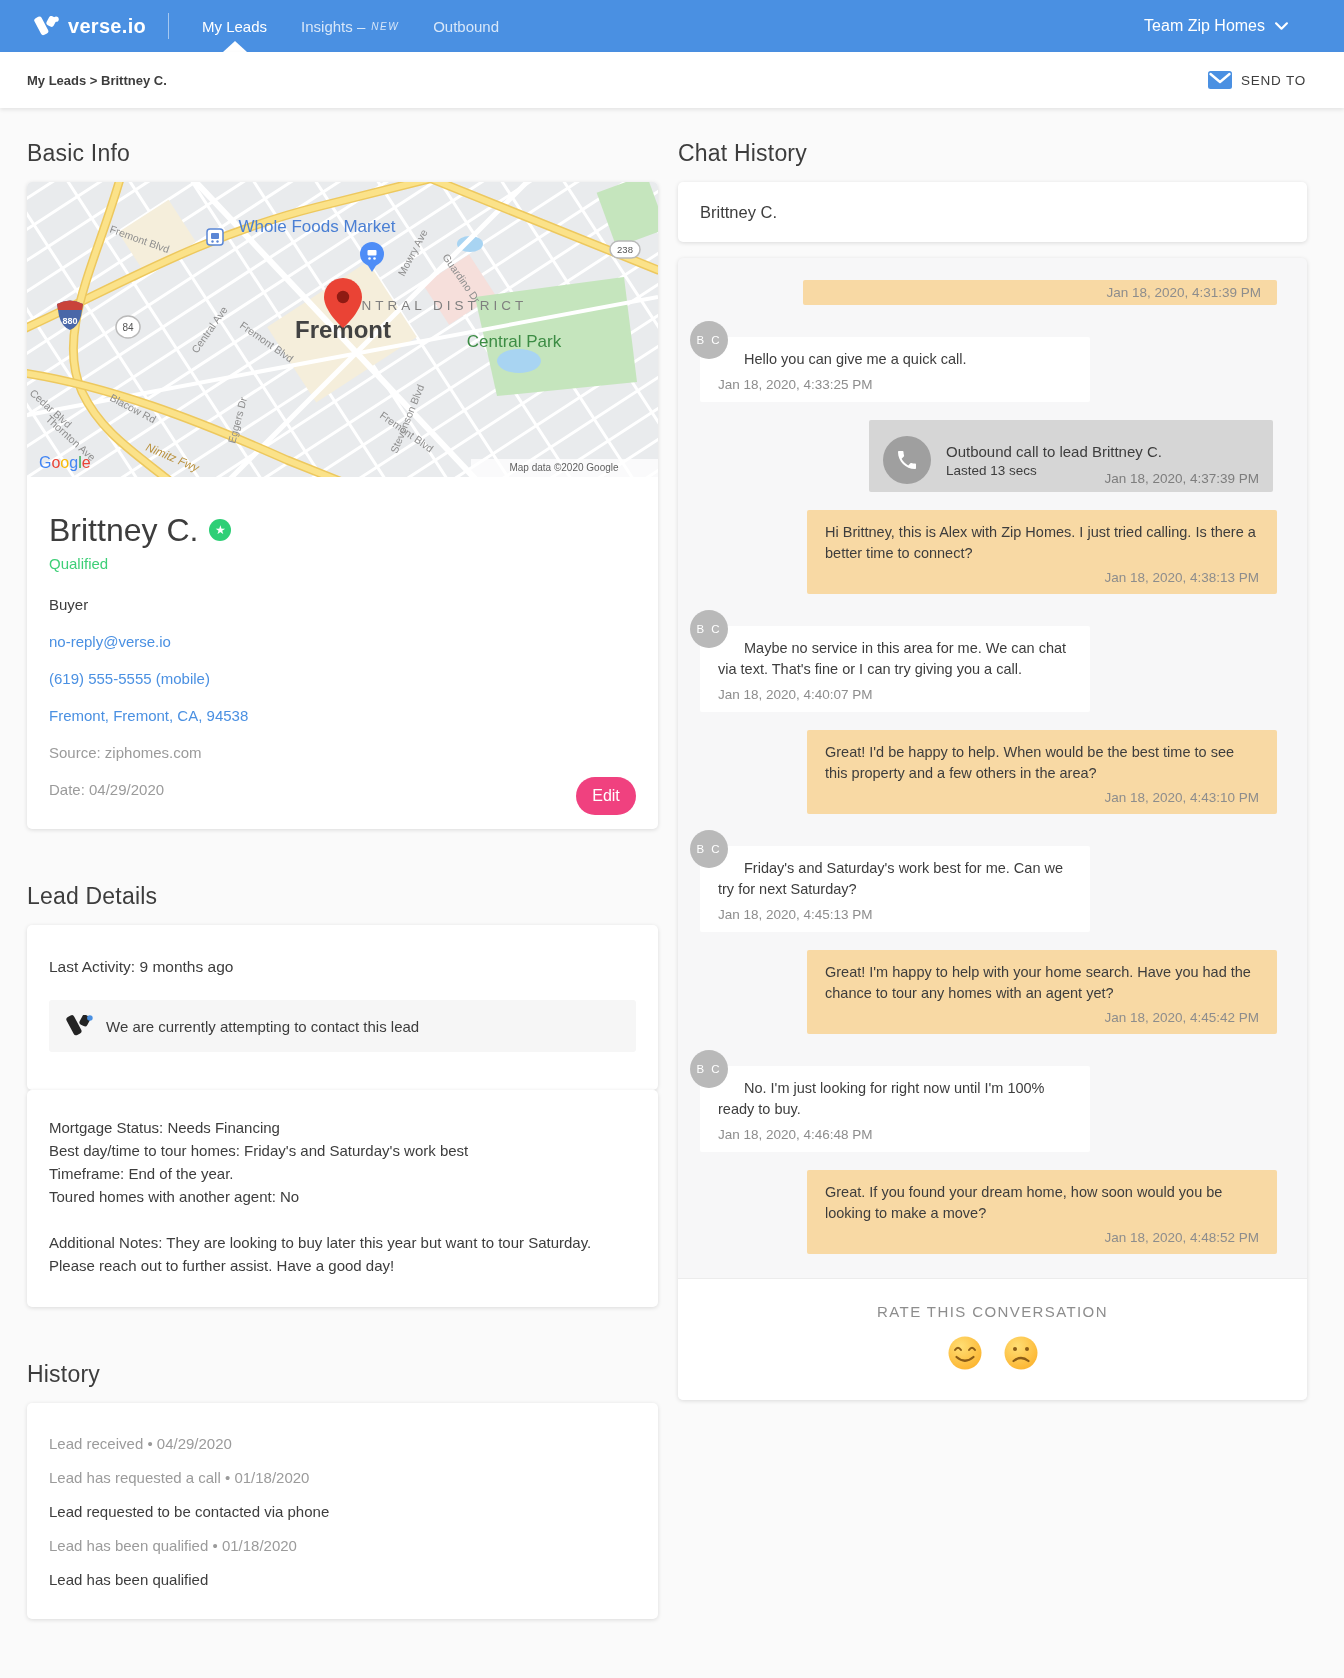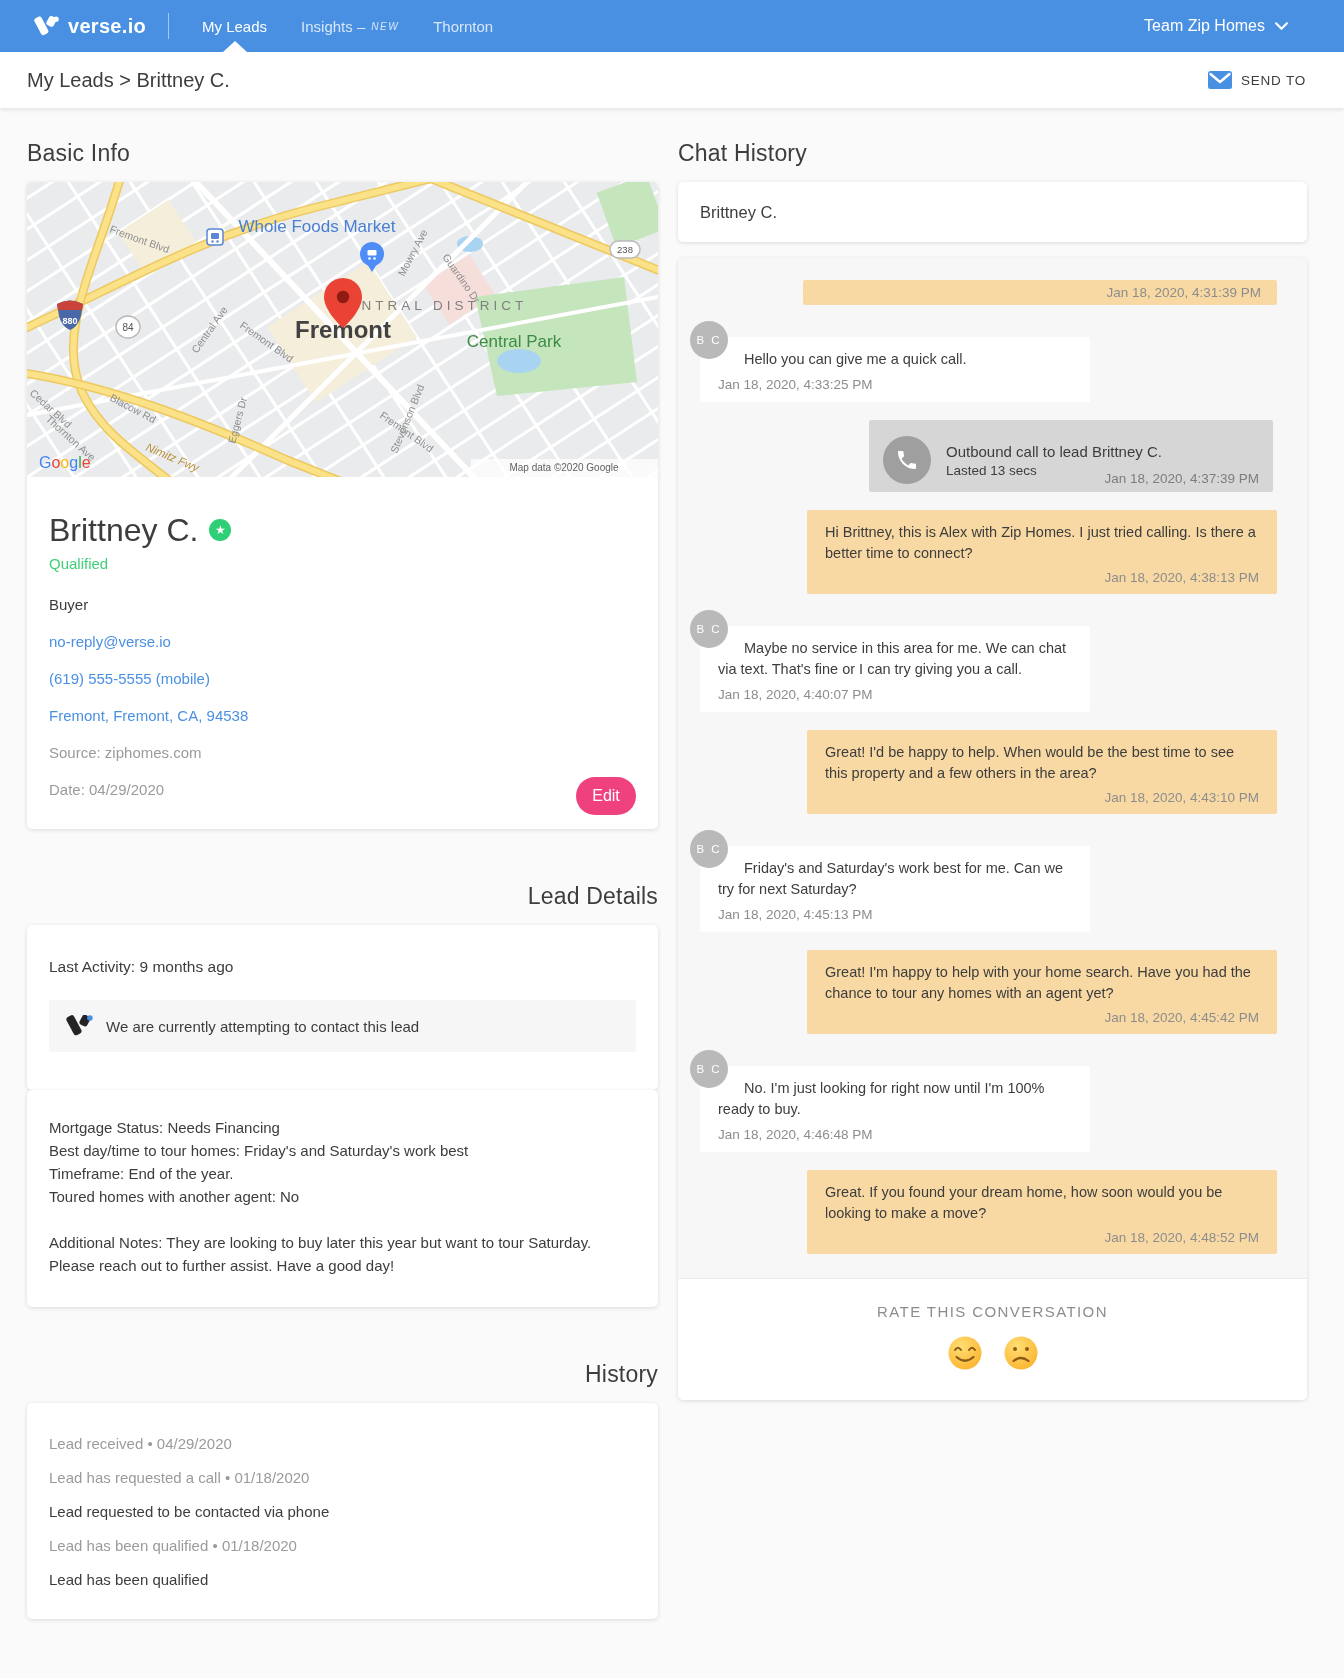--- a/index.html
+++ b/index.html
@@ -20,30 +20,30 @@
   .active-notch { position:absolute; bottom:0; left:50%; transform:translateX(-50%);
                   width:0; height:0; border-left:12px solid transparent;
                   border-right:12px solid transparent; border-bottom:11px solid #fff; }
   .badge-new { font-size:10px; font-style:italic; margin-left:6px; letter-spacing:1.5px; }
   .team { margin-left:auto; color:#fff; font-size:16px; display:flex; gap:10px;
           align-items:center; cursor:pointer; }
   
   .breadcrumb-bar { height:56px; background:#fff; box-shadow:0 2px 4px rgba(0,0,0,.09);
                     display:flex; align-items:center; padding:0 38px 0 27px;
                     position:relative; z-index:2; }
-  .breadcrumb { font-size:20px; cursor:pointer; }
+  .breadcrumb { font-size:13px; cursor:pointer;font-weight:bold; }
   .send-to { margin-left:auto; display:flex; align-items:center; gap:9px;
              font-size:13.5px; letter-spacing:.8px; cursor:pointer; }
   
   .main { display:flex; gap:20px; padding:0 37px 0 27px; align-items:flex-start; }
   .col-left { width:631px; flex:none; }
   .col-right { width:629px; flex:none; }
   .section-title { font-size:23px; font-weight:400; color:#3d3d3d;
                    margin:32px 0 15px; letter-spacing:.2px; }
-  .section-title.gap { margin-top:54px;text-align:right; }
+  .section-title.gap { margin-top:54px; }
   .card { background:#fff; border-radius:5px; box-shadow:0 1px 4px rgba(0,0,0,.13); }
   
   .map-wrap { border-radius:5px 5px 0 0; overflow:hidden; display:block; cursor:pointer; }
   .lead-info { position:relative; padding:30px 22px 30px; }
   .lead-name { font-size:32px; line-height:38px; display:flex; align-items:center; gap:11px; }
   .badge-star { width:22px; height:22px; background:#2ecf76; border-radius:50%;
                 color:#fff; font-size:12px; display:flex; align-items:center;
                 justify-content:center; flex:none; }
   .qualified { color:#3ecf77; font-size:15px; margin-top:6px; }
   .info-row { font-size:15px; line-height:18px; margin-top:19px; }
@@ -122,21 +122,21 @@
   <div class="nav-divider"></div>
   <div class="nav-item">
     <span>My Leads</span>
     <span class="active-notch"></span>
   </div>
   <div class="nav-item dim">
     <span>Insights –</span>
     <span class="badge-new">NEW</span>
   </div>
   <div class="nav-item dim">
-    <span>Thornton</span>
+    <span>Outbound</span>
   </div>
   <div class="team">
     <span>Team Zip Homes</span>
     <span style="display:flex;">
       <svg width="13" height="8" viewBox="0 0 12 7">
           <polyline points="1,1 6,6 11,1" fill="none" stroke="#fff" stroke-width="2" stroke-linecap="round" stroke-linejoin="round"></polyline>
         </svg>
     </span>
   </div>
 </div>

